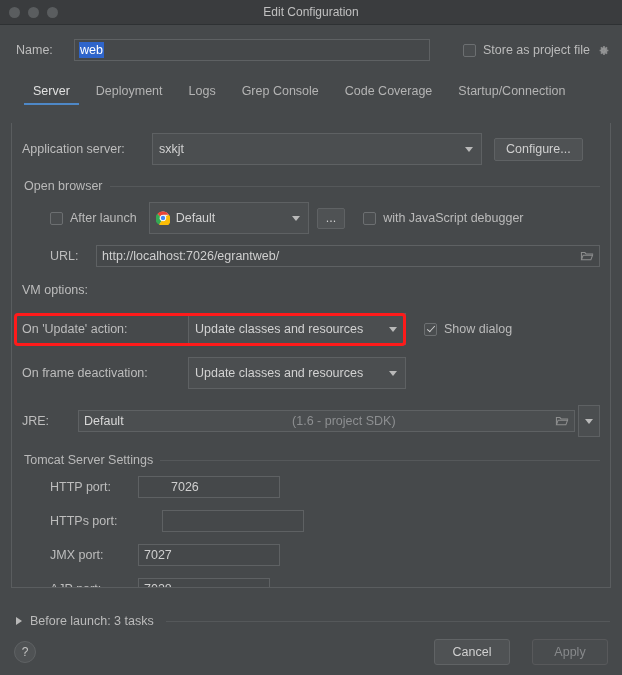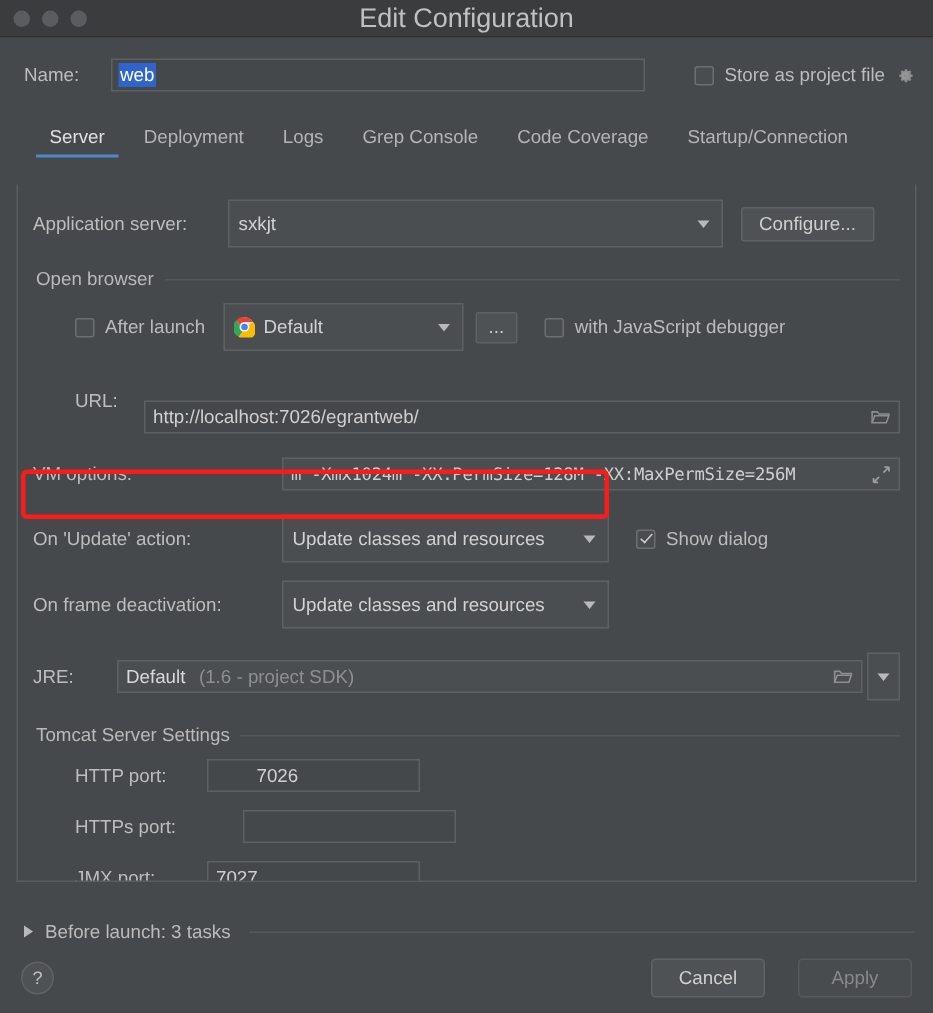--- a/index.html
+++ b/index.html
@@ -34,21 +34,21 @@
   }
   .tl-dot {
     width: 11px; height: 11px;
     border-radius: 50%;
     background: #5a5d5f;
   }
   .win-title {
     position: absolute;
     left: 0; right: 0;
     text-align: center;
-    font-size: 18px;
+    font-size: 12px;
     color: #c0c0c0;
     pointer-events: none;
   }
 
   
   .dialog {
     background: #46494b;
     height: 651px;
     position: relative;
   }
@@ -369,38 +369,31 @@
       </div>
 
       <div class="btn" style="margin-left:8px;padding:0 8px;height:21px;">...</div>
 
       <div class="cb" style="margin-left:18px;"></div>
       <span style="margin-left:7px;">with JavaScript debugger</span>
     </div>
 
     <div class="row indent" style="margin-bottom:16px;">
       <div class="lbl" style="width:46px;">URL:</div>
-      <div class="field" style="flex:1;margin-top:22px;">
+      <div class="field" style="flex:1;">
         <span style="flex:1;">http://localhost:7026/egrantweb/</span>
         <svg width="14" height="12" viewBox="0 0 16 14" class="folder-ico">
           <path fill="none" stroke="#a8a8a8" stroke-width="1.2" d="M1.5 11.5V3h4l1.4 1.6H14.5v1"></path>
           <path fill="none" stroke="#a8a8a8" stroke-width="1.2" d="M1.5 11.5l2-5.5h11l-2 5.5z"></path>
         </svg>
       </div>
     </div>
 
     <div class="row" style="margin-bottom:16px;">
       <div class="lbl" style="width:166px;">VM options:</div>
-      <div class="field ro" style="flex:1;">
-        <span class="mono" style="flex:1;overflow:hidden;white-space:nowrap;">m  -Xmx1024m  -XX:PermSize=128M  -XX:MaxPermSize=256M</span>
-        <svg width="13" height="13" viewBox="0 0 14 14" style="opacity:.8;flex:0 0 auto;">
-          <path fill="none" stroke="#b0b0b0" stroke-width="1.3" d="M8.5 5.5L12.5 1.5M12.5 1.5H9.3M12.5 1.5v3.2"></path>
-          <path fill="none" stroke="#b0b0b0" stroke-width="1.3" d="M5.5 8.5L1.5 12.5M1.5 12.5h3.2M1.5 12.5V9.3"></path>
-        </svg>
-      </div>
     </div>
 
     <div class="row" style="margin-bottom:12px;">
       <div class="lbl" style="width:166px;">On 'Update' action:</div>
       <div class="combo" style="width:218px;">
         <span class="txt">Update classes and resources</span>
         <span class="caret"></span>
       </div>
       <div class="cb checked" style="margin-left:18px;"></div>
       <span style="margin-left:7px;">Show dialog</span>
@@ -411,21 +404,21 @@
       <div class="combo" style="width:218px;">
         <span class="txt">Update classes and resources</span>
         <span class="caret"></span>
       </div>
     </div>
 
     <div class="row" style="margin-bottom:16px;">
       <div class="lbl" style="width:56px;">JRE:</div>
       <div class="field ro" style="flex:1;">
         <span style="color:#d8d8d8;">Default</span>
-        <span class="dim" style="margin-left:9px;flex:1;">(1.6 - project SDK)</span>
+        <span class="dim" style="margin-left:9px;flex:1;text-align:center;">(1.6 - project SDK)</span>
         <svg width="14" height="12" viewBox="0 0 16 14" class="folder-ico">
           <path fill="none" stroke="#a8a8a8" stroke-width="1.2" d="M1.5 11.5V3h4l1.4 1.6H14.5v1"></path>
           <path fill="none" stroke="#a8a8a8" stroke-width="1.2" d="M1.5 11.5l2-5.5h11l-2 5.5z"></path>
         </svg>
       </div>
       <div class="combo" style="width:22px;padding:0;justify-content:center;margin-left:3px;">
         <span class="caret" style="margin:0;"></span>
       </div>
     </div>
 

